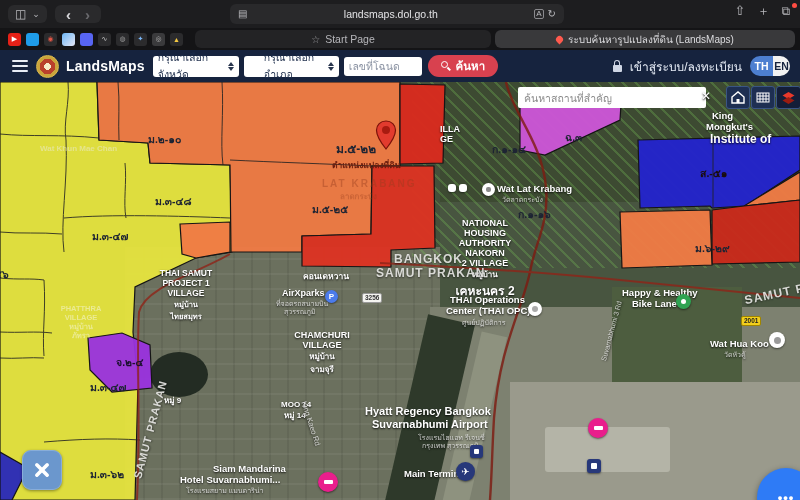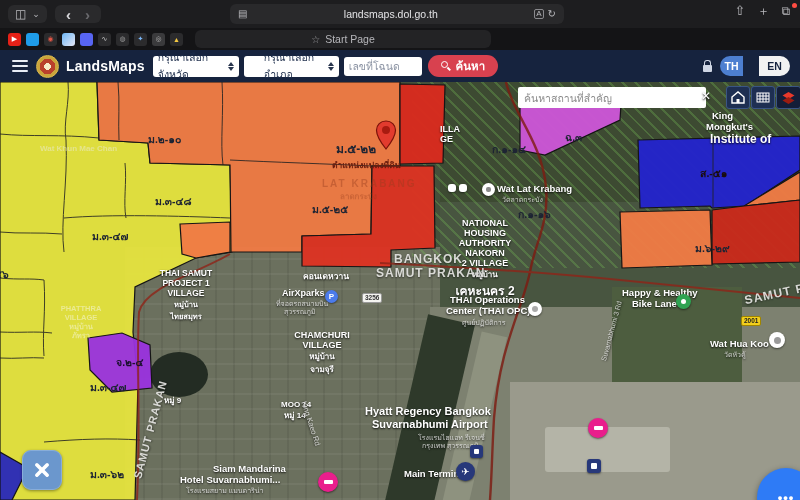--- a/index.html
+++ b/index.html
@@ -40,21 +40,21 @@
   .srchbtn{margin-left:6px;height:22px;width:70px;background:#d8414f;border-radius:13px;display:flex;align-items:center;justify-content:center;gap:5px;color:#fff;font-size:11.5px;font-weight:bold;}
   .mag{position:relative;width:10px;height:10px;}
   .mag::before{content:"";position:absolute;width:5px;height:5px;border:1.6px solid #fff;border-radius:50%;left:0;top:0;}
   .mag::after{content:"";position:absolute;width:4px;height:1.6px;background:#fff;transform:rotate(45deg);left:6px;top:7px;}
   .bar-right{position:absolute;right:10px;display:flex;align-items:center;gap:8px;}
   .lock{position:relative;width:9px;height:7px;background:#cfd6e4;border-radius:1px;margin-top:4px;}
   .lock::before{content:"";position:absolute;top:-5px;left:1.2px;width:4.5px;height:5px;border:1.4px solid #cfd6e4;border-bottom:none;border-radius:3px 3px 0 0;}
   .login{color:#e6ecf6;font-size:12px;}
   .langtog{display:flex;height:20px;border-radius:11px;overflow:hidden;font-size:10.5px;font-weight:bold;}
   .langtog .th{width:23px;background:#4d7fd0;color:#fff;display:flex;align-items:center;justify-content:center;}
-  .langtog .en{width:31px;background:#f2f2f2;color:#16233e;display:flex;align-items:center;justify-content:center;margin-left:16px;}
+  .langtog .en{width:17px;background:#f2f2f2;color:#16233e;display:flex;align-items:center;justify-content:center;}
   
   .map{position:relative;width:800px;height:418px;background:#44503b;overflow:hidden;}
   .patch{position:absolute;}
   .p-city{background:#6b705e;background-image:repeating-linear-gradient(0deg,rgba(255,255,255,.05) 0 2px,transparent 2px 15px),repeating-linear-gradient(90deg,rgba(0,0,0,.07) 0 2px,transparent 2px 18px);}
   .ml{position:absolute;white-space:nowrap;}
   .plab{font-weight:bold;font-size:10.5px;color:#1d2433;}
   .wlab{color:#fff;font-size:9px;font-weight:bold;text-shadow:0 1px 2px rgba(0,0,0,.9);}
   .wsub{color:rgba(255,255,255,.75);font-size:7px;text-shadow:0 1px 2px rgba(0,0,0,.8);}
   .big{font-size:12px;font-weight:bold;letter-spacing:1px;color:#e4e4e1;opacity:.92;text-shadow:0 1px 2px rgba(0,0,0,.6);}
   .faint{font-weight:bold;}
@@ -110,20 +110,24 @@
       <span class="fav" style="background:#2b2b2d;color:#cfcfcf">∿</span>
       <span class="fav" style="background:#2b2b2d;color:#9a9a9a">◍</span>
       <span class="fav" style="background:#2b2b2d;color:#7ab5f5">✦</span>
       <span class="fav" style="background:#3a3a3c;color:#bbb">◎</span>
       <span class="fav" style="background:#2b2b2d;color:#f5c942">▲</span>
     </div>
     <div class="tabcell tab-start">
       <span class="star">☆</span>
       <span>Start Page</span>
     </div>
+    <div class="tabcell tab-active">
+      <span class="pinico"></span>
+      <span>ระบบค้นหารูปแปลงที่ดิน (LandsMaps)</span>
+    </div>
   </div>
 
   <div class="appbar">
     <div class="burger">
         <i></i>
         <i></i>
         <i></i>
       </div>
     <div class="logo"></div>
     <div class="brand">LandsMaps</div>
@@ -141,20 +145,21 @@
           <i class="dn"></i>
         </span>
     </div>
     <input class="deed" placeholder="เลขที่โฉนด" style="">
     <div class="srchbtn">
       <span class="mag"></span>
       <span>ค้นหา</span>
     </div>
     <div class="bar-right">
       <span class="lock"></span>
+      <span class="login">เข้าสู่ระบบ/ลงทะเบียน</span>
       <div class="langtog">
         <span class="th">TH</span>
         <span class="en">EN</span>
       </div>
     </div>
   </div>
 
   <div class="map">
 
     <div class="patch p-city" style="left:125px;top:165px;width:335px;height:253px"></div>

